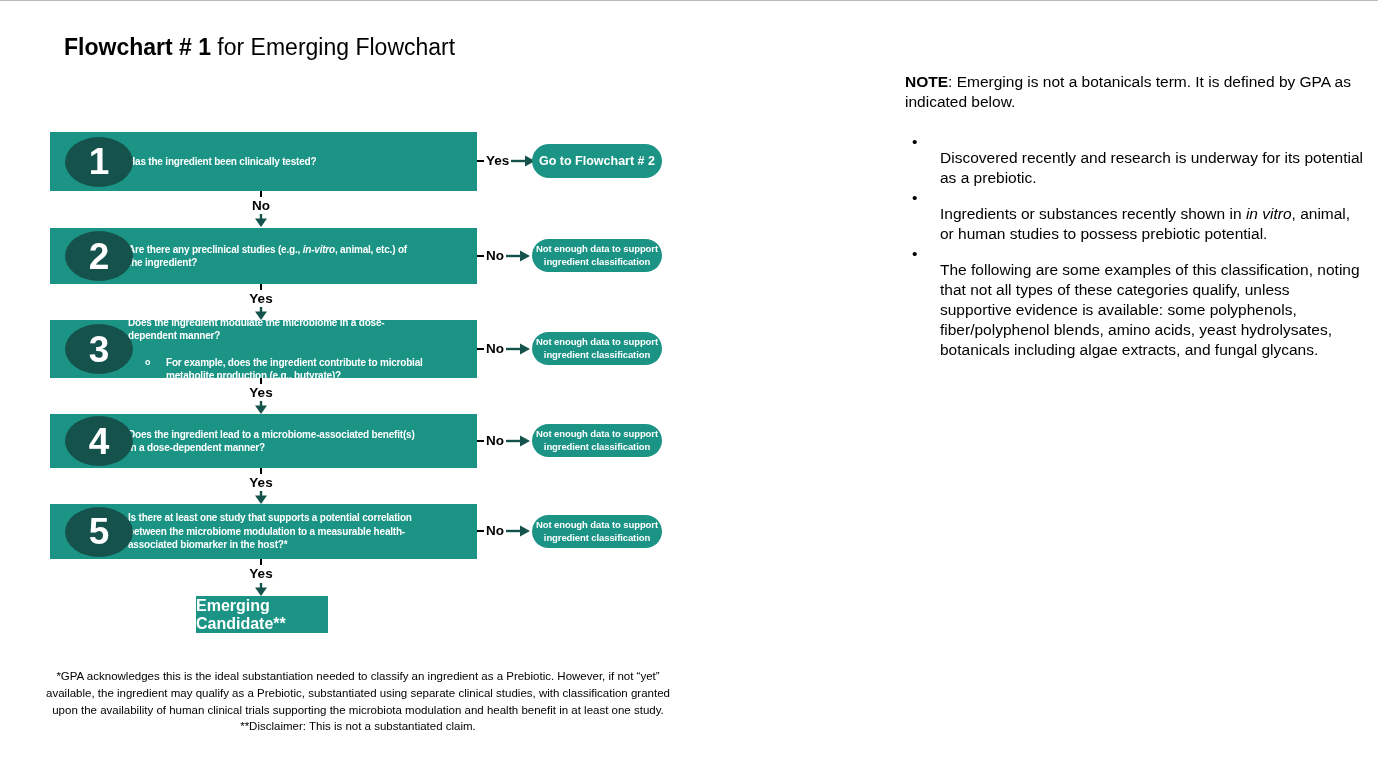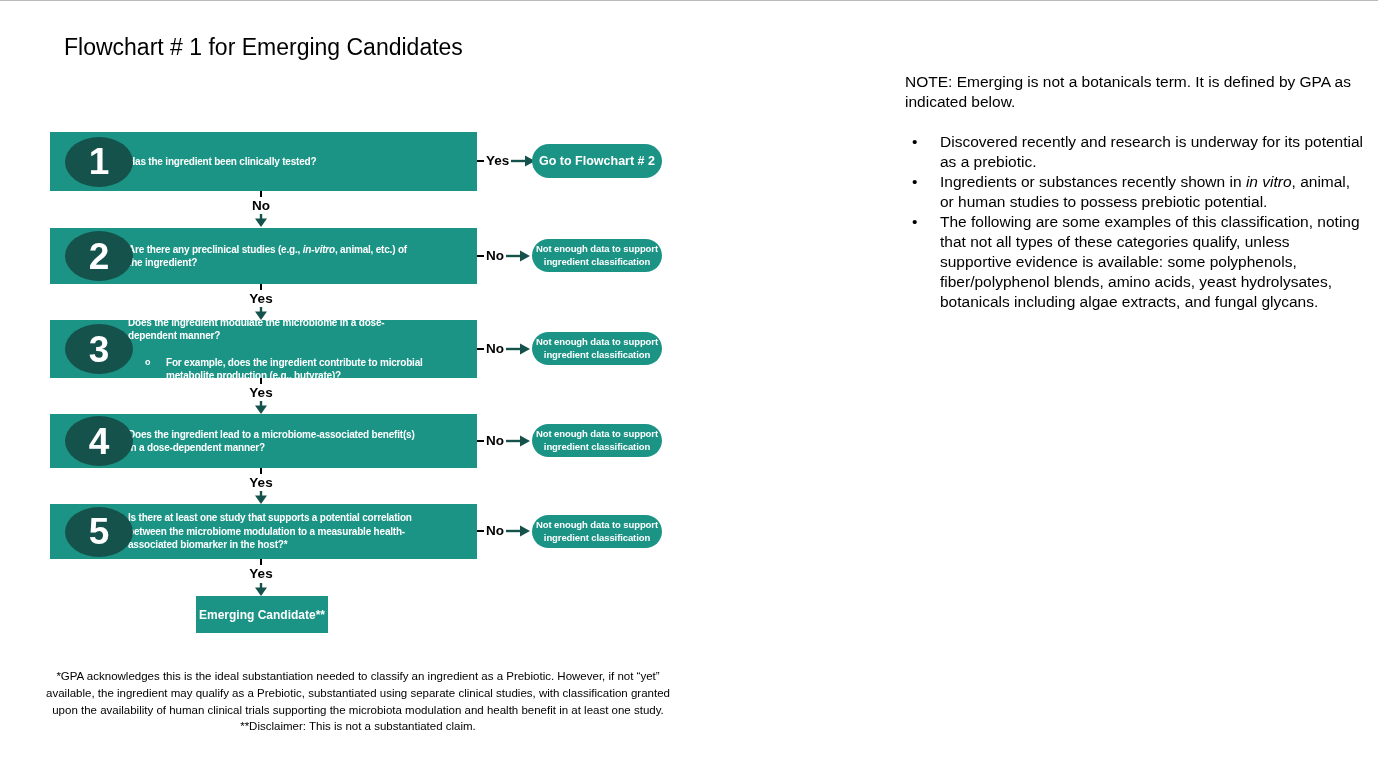--- a/index.html
+++ b/index.html
@@ -3,21 +3,21 @@
 <meta charset="utf-8">
 <style>
   html,body{margin:0;padding:0;background:#fff;}
   .canvas{
     position:relative;width:1378px;height:757px;background:#ffffff;
     font-family:"Liberation Sans", sans-serif;color:#000;overflow:hidden;
     border-top:1px solid #b9b9b9;box-sizing:border-box;
   }
   
   .title{position:absolute;left:64px;top:33px;margin:0;font-size:23px;font-weight:normal;white-space:nowrap;}
-  .title .bold{font-weight:normal;}
+  .title .bold{font-weight:bold;}
   .subtitle{position:absolute;left:37px;top:77px;width:652px;margin:0;
     font-size:15px;line-height:1.42;text-align:center;white-space:pre-line;}
   
   .stepbox{position:absolute;left:50px;width:427px;background:#1B9486;display:flex;align-items:center;}
   .num-ellipse{position:absolute;left:15px;top:50%;transform:translateY(-50%);
     width:68px;height:50px;background:#14524B;border-radius:50%;
     display:flex;align-items:center;justify-content:center;}
   .num-ellipse span{color:#fff;font-weight:bold;font-size:37px;line-height:1;}
   .q{margin-left:78px;margin-right:4px;color:#fff;font-weight:bold;font-size:10px;
      line-height:1.34;white-space:pre-line;letter-spacing:-0.2px;}
@@ -38,40 +38,40 @@
   .vlabel{font-weight:bold;font-size:13.5px;line-height:1;color:#000;}
   .varrow line{stroke:#14524B;stroke-width:2.4;}
   .varrow polygon{fill:#14524B;}
   
   .sidebox{position:absolute;left:532px;width:130px;background:#1B9486;color:#fff;font-weight:bold;
     display:flex;align-items:center;justify-content:center;text-align:center;border-radius:17px;}
   .goto{font-size:12.5px;}
   .nobox{font-size:9.5px;line-height:1.3;white-space:pre-line;letter-spacing:-0.1px;}
   
   .terminal{position:absolute;left:196px;top:595px;width:132px;height:37px;background:#1B9486;
-    color:#fff;font-weight:bold;font-size:12px;display:flex;align-items:center;justify-content:center;}
+    color:#fff;font-weight:bold;font-size:16px;display:flex;align-items:center;justify-content:center;}
   
   .footnote{position:absolute;left:8px;top:667px;width:700px;margin:0;
     font-size:11.5px;line-height:1.46;text-align:center;white-space:pre-line;}
   
   .note-panel{position:absolute;left:905px;top:71px;width:458px;font-size:15.5px;line-height:1.29;}
   .note-panel p{margin:0;}
   .note-gap{height:20px;}
-  .nbold{font-weight:normal;}
+  .nbold{font-weight:bold;}
   .bullet-row{display:flex;}
   .bullet-marker{flex:0 0 35px;padding-left:7px;box-sizing:border-box;}
-  .bullet-text{flex:1;}
+  .bullet-text{flex:1;margin-top:16px;}
   .it{font-style:italic;}
 </style>
 </head>
 <body>
 
 <div class="canvas">
 
-  <h1 class="title"><span class="bold">Flowchart # 1</span><span> for Emerging Candidates</span></h1>
+  <h1 class="title"><span class="bold">Flowchart # 1</span><span> for Emerging Flowchart</span></h1>
 
 
   <div class="stepbox" style="top:131px;height:59px;">
     <div class="num-ellipse">
         <span>1</span>
       </div>
     <div class="q">Has the ingredient been clinically tested?</div>
   </div>
   <div class="hconn" style="top:150px;">
     <span class="hdash"></span>

